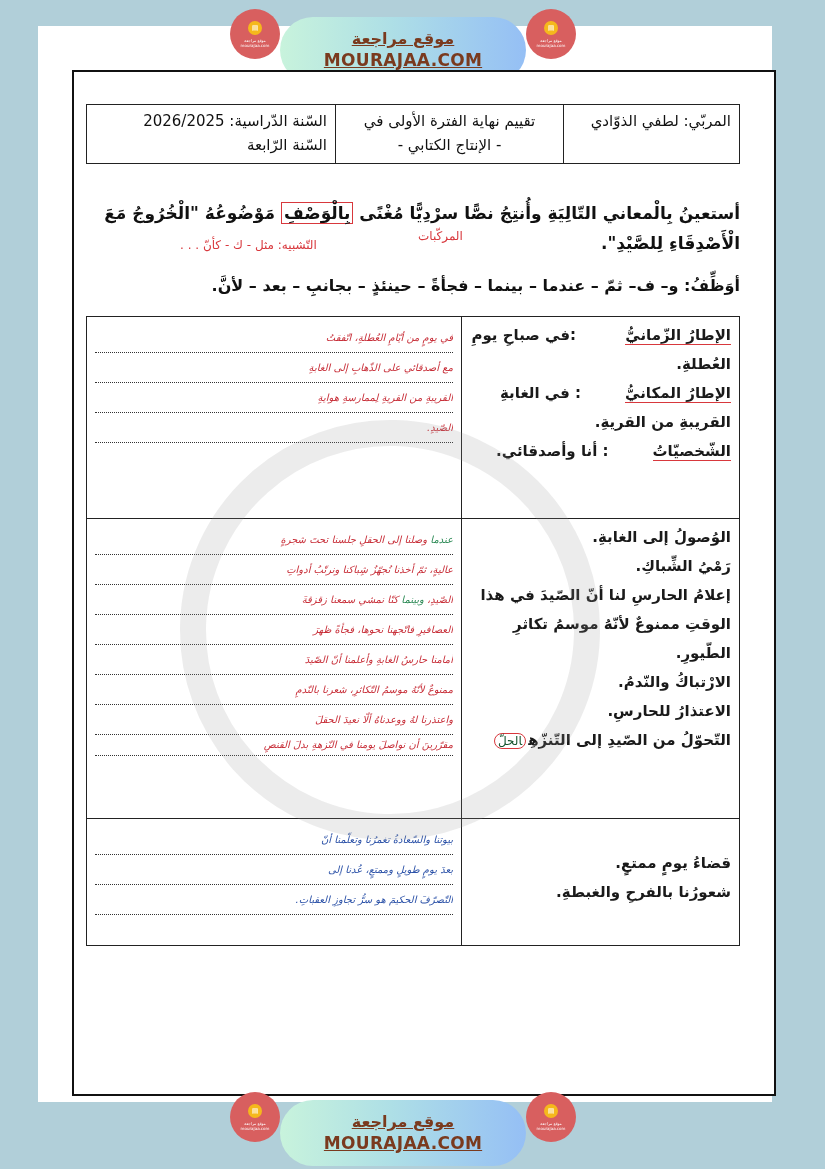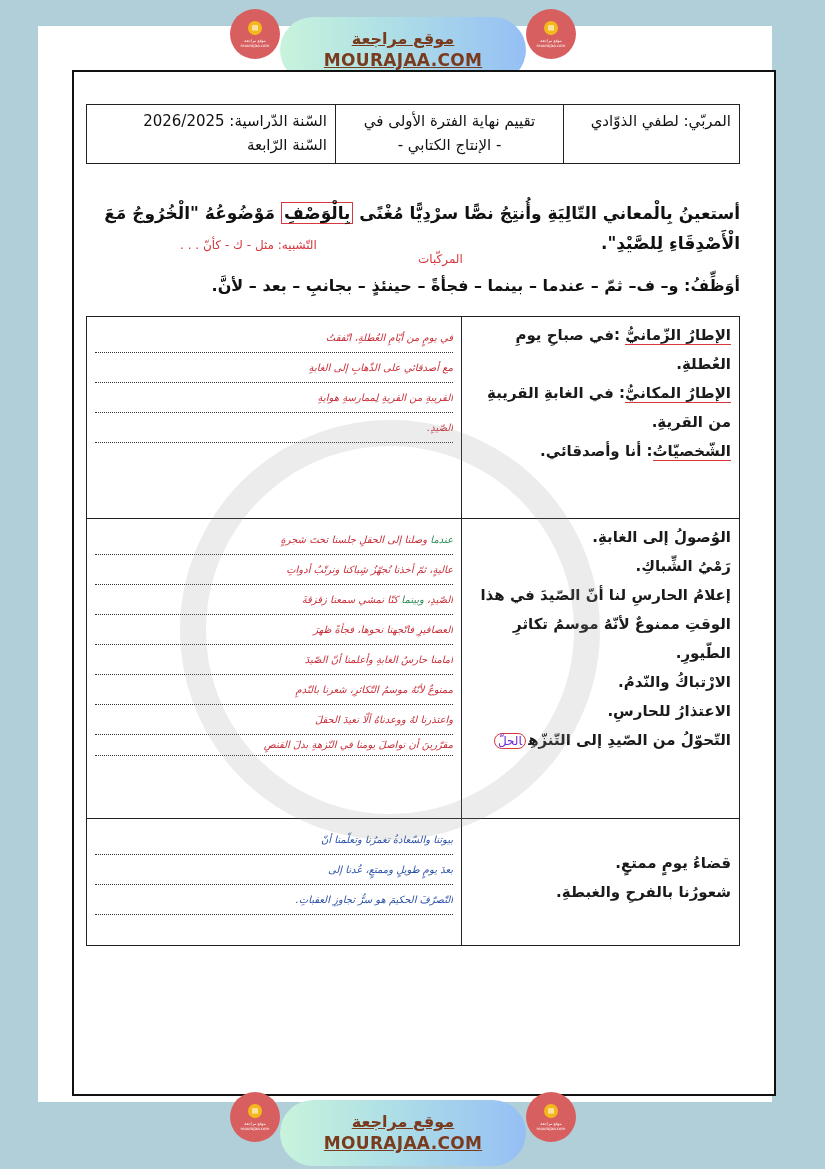--- a/index.html
+++ b/index.html
@@ -64,26 +64,26 @@
 
     
     .grid {
       position:absolute; left:86px; top:316px; width:654px; height:630px;
       border:1.5px solid #222; box-sizing:border-box;
     }
     .row { position:absolute; left:0; width:100%; border-bottom:1.5px solid #222; box-sizing:border-box; display:flex; direction:rtl; }
     .row:last-child { border-bottom:none; }
     .rc { width:278px; border-left:1.5px solid #222; box-sizing:border-box; padding:4px 8px; text-align:right; font-size:15px; font-weight:bold; color:#1a1a1a; line-height:29px; }
     .lc { flex:1; padding:6px 8px; box-sizing:border-box; text-align:right; direction:rtl; font-size:10px; line-height:29px; font-style:italic; }
-    .u { border-bottom:1.5px solid #d8383d; }
+    .u { border-bottom:1.5px solid #d8383d;margin-left:44px; }
     .red { color:#c8303a; }
     .green { color:#2e8b57; }
     .blue { color:#2c52a8; }
     .hw-line { border-bottom:1.5px dotted #333; white-space:nowrap; overflow:hidden; }
-    .tag { color:#6d28d9; font-weight:normal; font-size:12px; border:1px solid #d8383d; border-radius:10px; padding:0 3px; margin-right:2px;}
+    .tag { color:#14532d; font-weight:normal; font-size:12px; border:1px solid #d8383d; border-radius:10px; padding:0 3px; margin-right:2px;}
     .watermark {
       position:absolute; left:180px; top:420px; width:420px; height:420px; border-radius:50%;
       border:26px solid rgba(150,150,150,0.18); box-sizing:border-box; transform:rotate(-20deg);
       pointer-events:none;
     }
   </style>
 </head>
 <body>
 
 <div class="page"></div>
@@ -116,21 +116,21 @@
   <div class="cell c3">
     <div>السّنة الدّراسية: 2026/2025</div>
     <div>السّنة الرّابعة</div>
   </div>
 </div>
 
 <div class="instr">
   <span>أستعينُ بِالْمعاني التّالِيَةِ وأُنتِجُ نصًّا سرْدِيًّا مُغْنًى </span><span class="boxed">بِالْوَصْفِ</span><span> مَوْضُوعُهُ "الْخُرُوجُ مَعَ الْأَصْدِقَاءِ لِلصَّيْدِ".</span>
 </div>
 <div class="anno" style="left:180px;top:238px;">التّشبيه: مثل - ك - كأنّ . . .</div>
-<div class="anno" style="left:418px;top:252px;">المركّبات</div>
+<div class="anno" style="left:418px;top:229px;font-family:Liberation Serif, serif;">المركّبات</div>
 <div class="connect">أوَظِّفُ: و– ف– ثمّ – عندما – بينما – فجأةً – حينئذٍ – بجانبِ – بعد – لأنَّ.</div>
 
 <div class="grid">
 
   <div class="row" style="top:0;height:202px;">
     <div class="rc">
       <div><span class="u">الإطارُ الزّمانيُّ</span><span> :في صباحِ يومِ العُطلةِ.</span></div>
       <div><span class="u">الإطارُ المكانيُّ</span><span>: في الغابةِ القريبةِ من القريةِ.</span></div>
       <div><span class="u">الشّخصيّاتُ</span><span>: أنا وأصدقائي.</span></div>
     </div>

